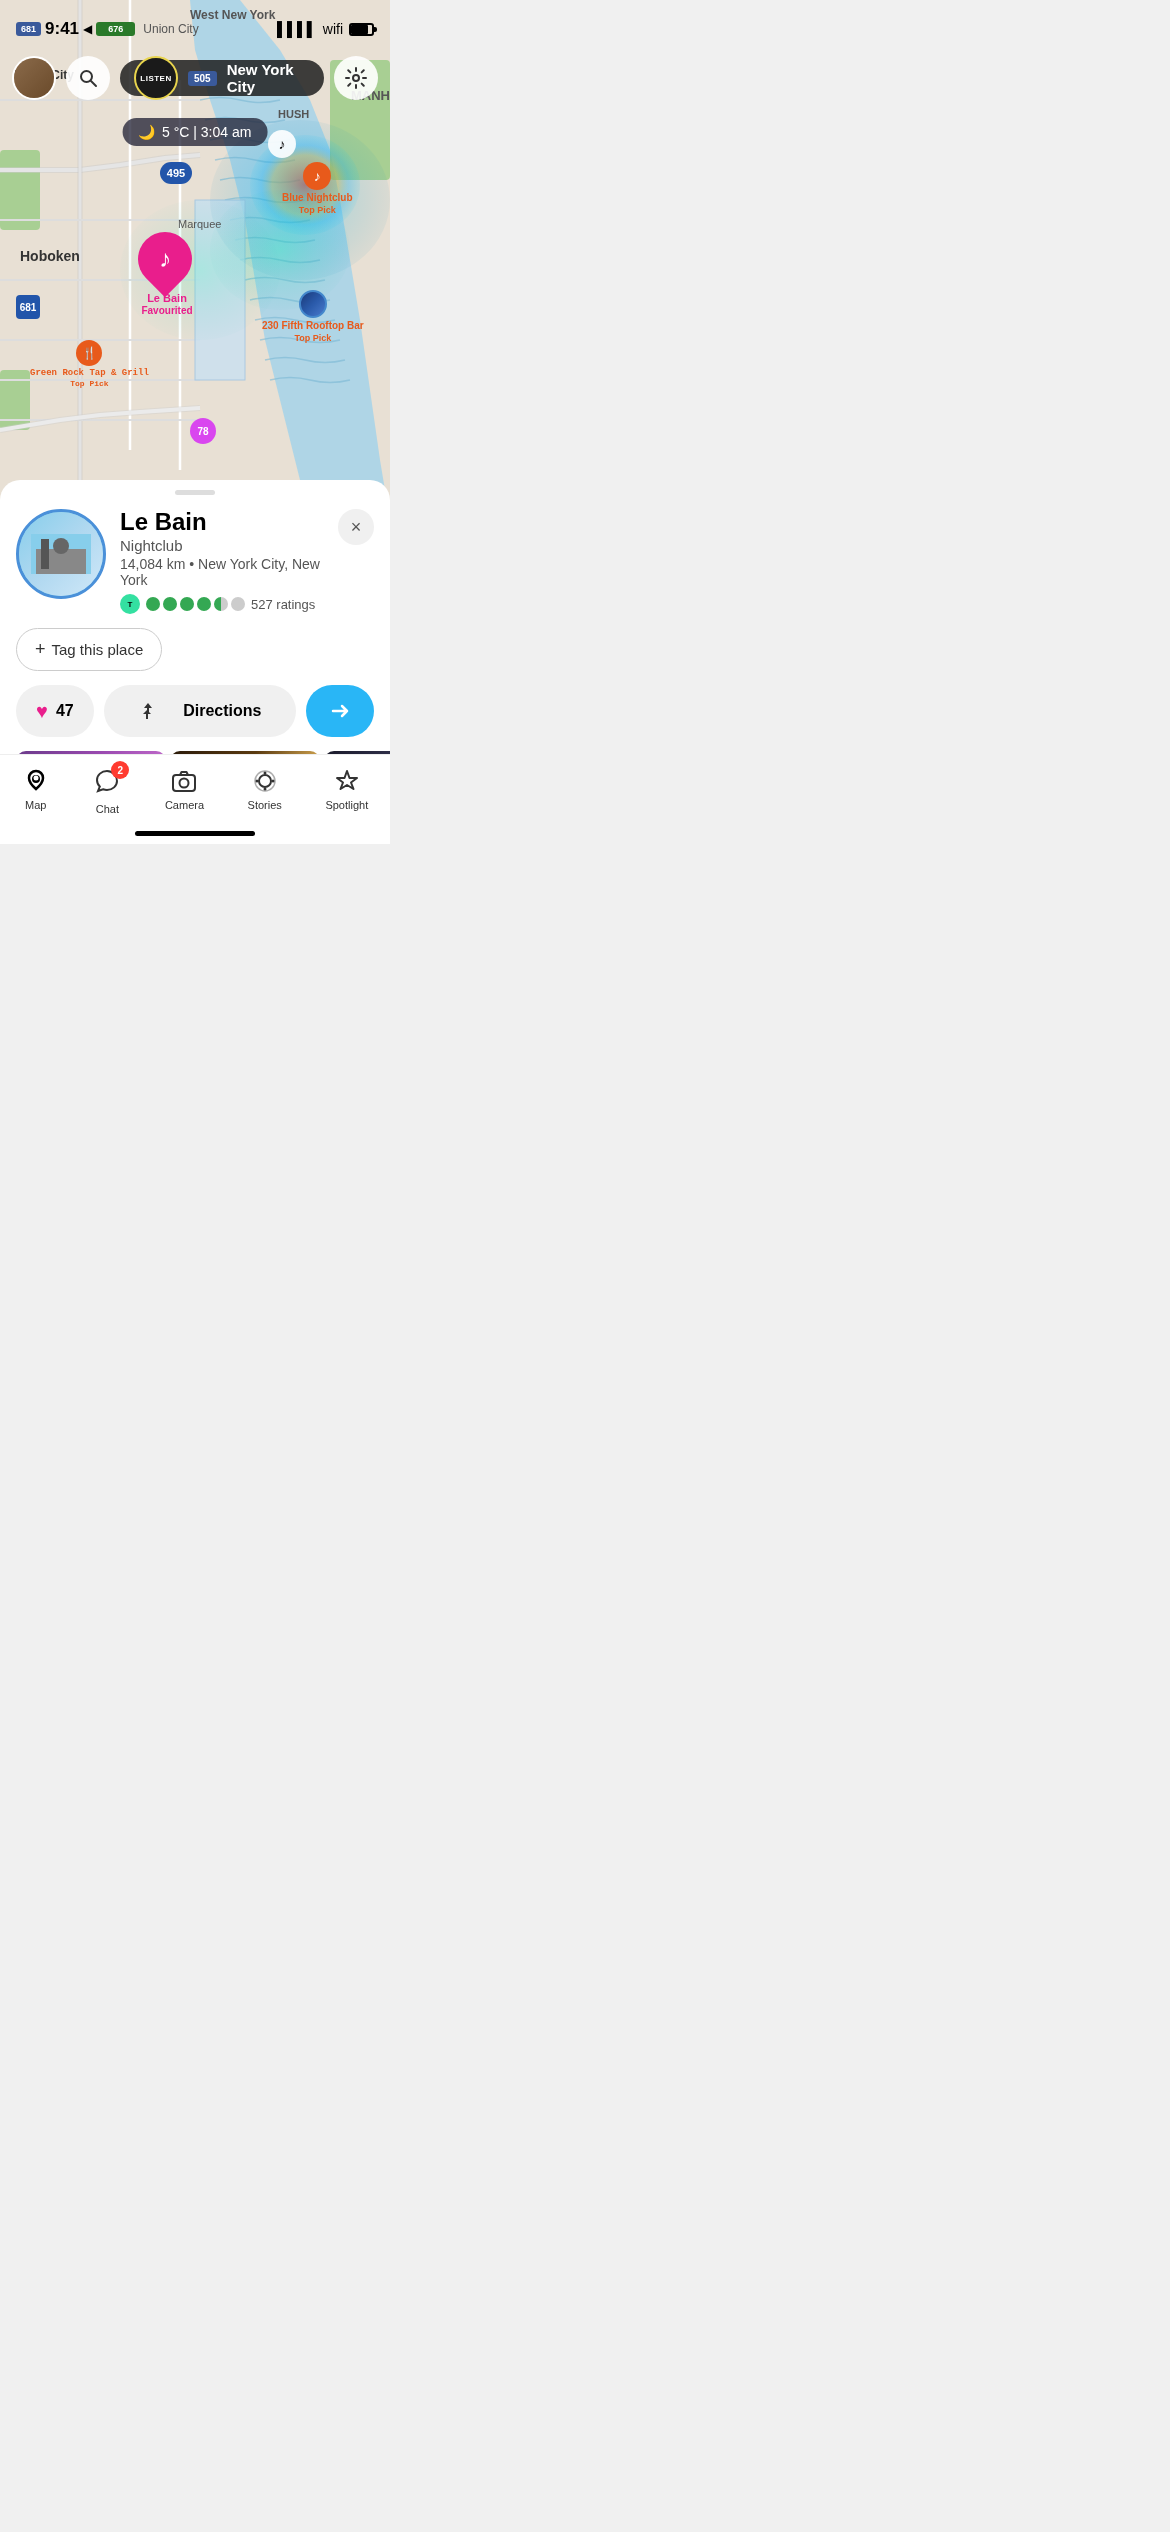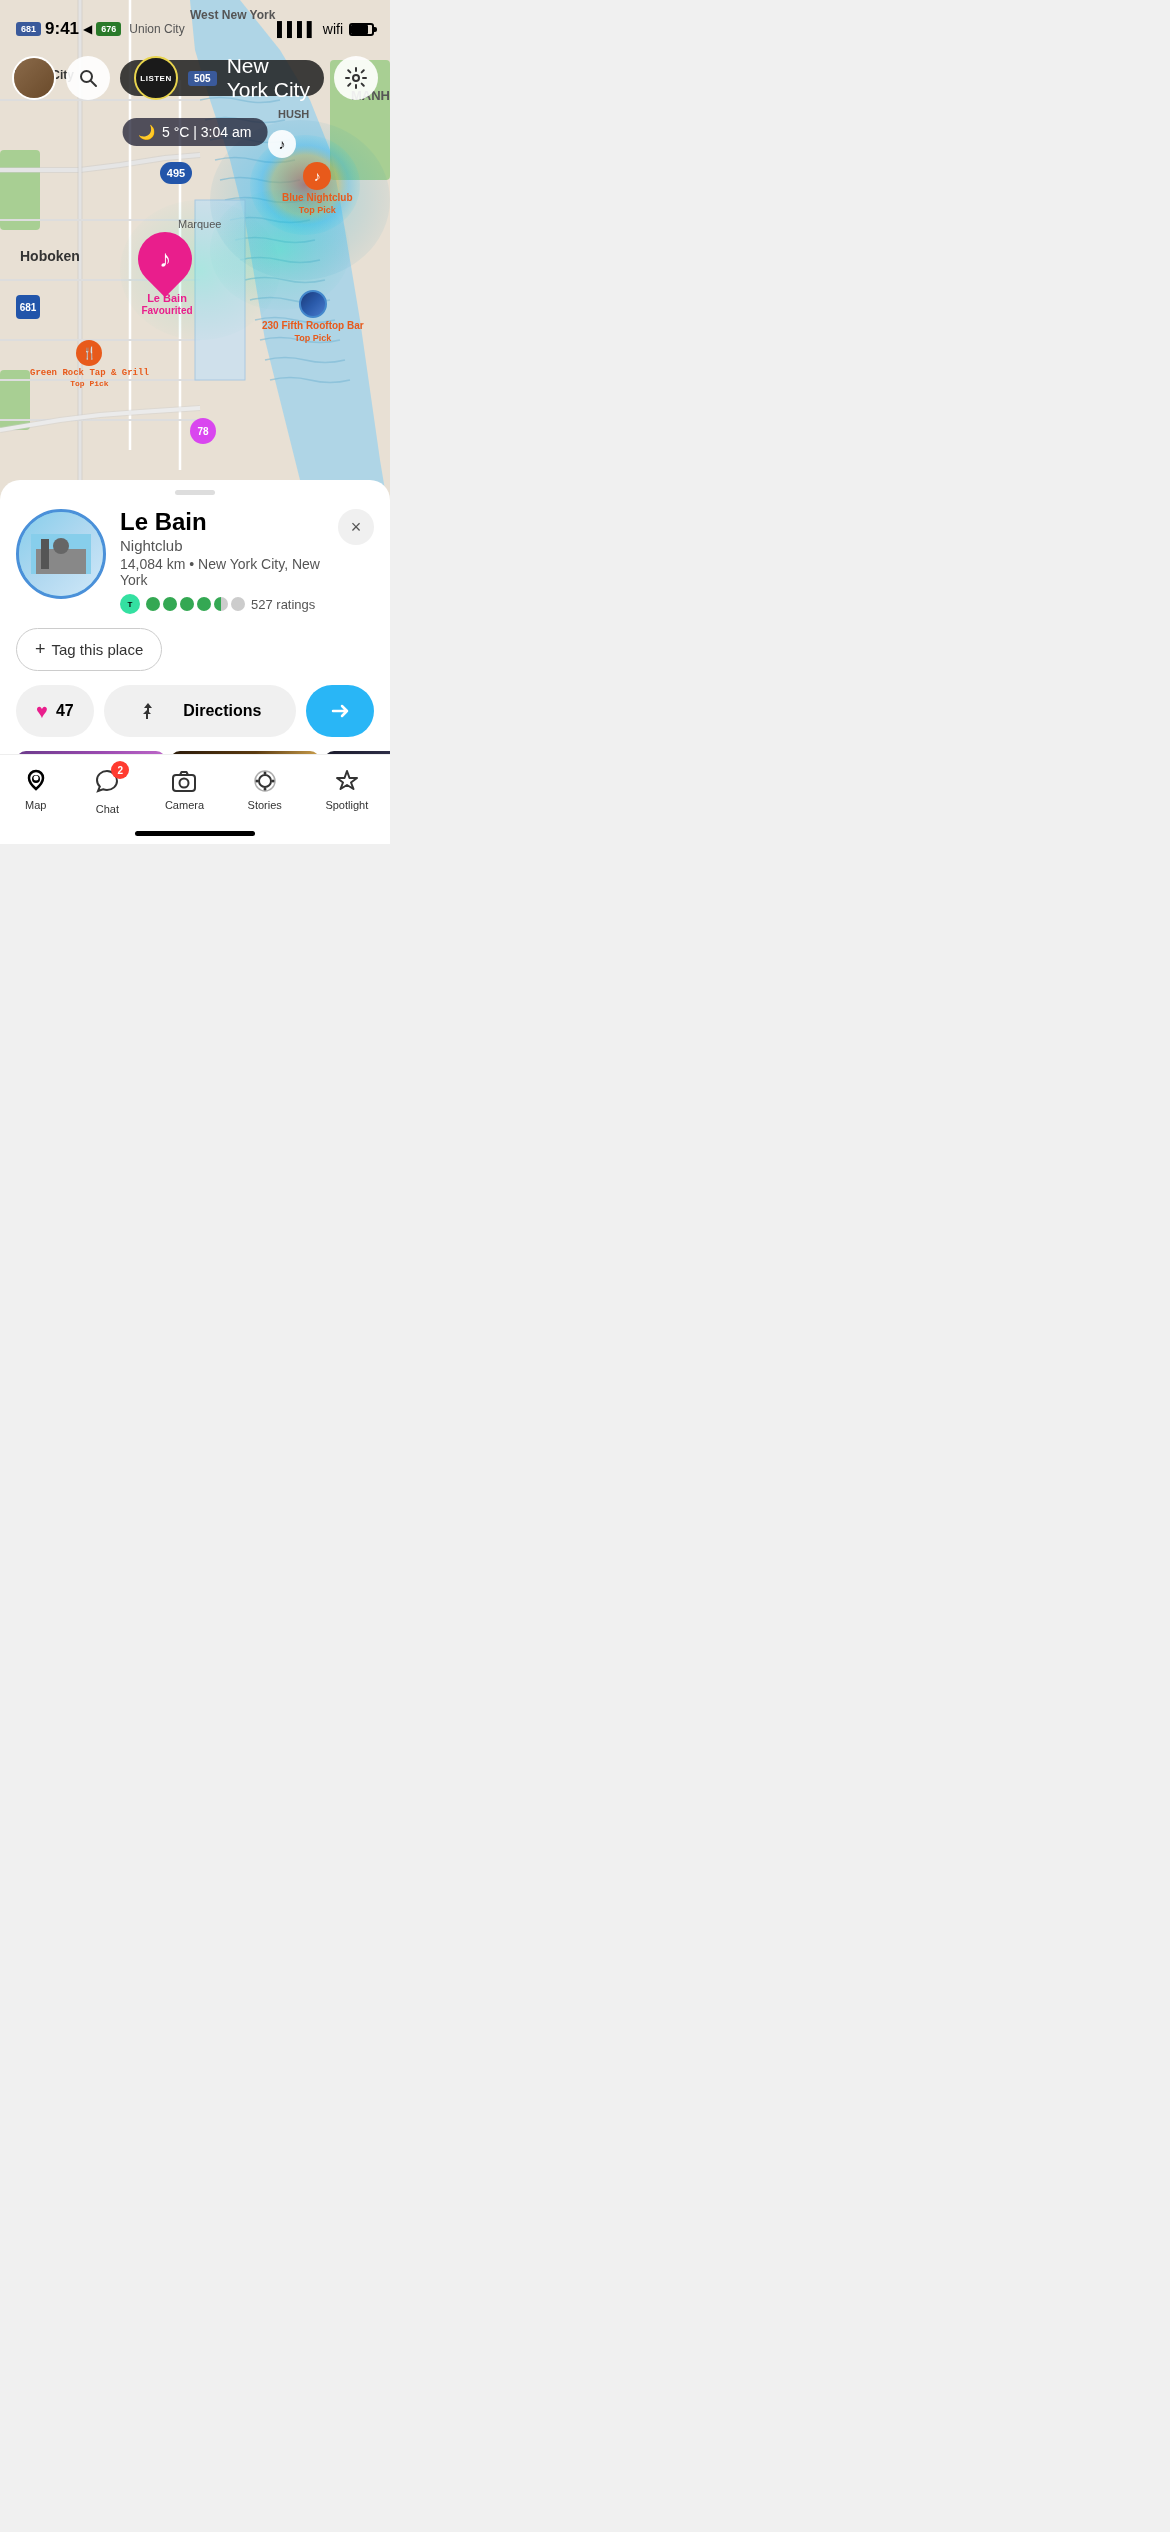--- a/index.html
+++ b/index.html
@@ -60,21 +60,21 @@
       font-size: 9px;
       font-weight: 700;
       padding: 2px 5px;
       border-radius: 3px;
     }
     .highway-badge-green {
       background: #2a7a2a;
       color: #fff;
       font-size: 9px;
       font-weight: 700;
-      padding: 2px 5px;
+      padding: 2px 12px;
       border-radius: 3px;
     }
     .status-right {
       display: flex;
       align-items: center;
       gap: 6px;
     }
     .signal-icon { font-size: 14px; color: #000; }
     .wifi-icon { font-size: 14px; color: #000; }
     .battery-icon {
@@ -158,22 +158,22 @@
       background: #3a5a9b;
       color: #fff;
       font-size: 10px;
       font-weight: 700;
       padding: 2px 6px;
       border-radius: 3px;
       flex-shrink: 0;
     }
     .city-name {
       color: #fff;
-      font-size: 21px;
-      font-weight: 400;
+      font-size: 15px;
+      font-weight: 700;
     }
     .settings-btn {
       width: 44px; height: 44px;
       background: rgba(255,255,255,0.9);
       border-radius: 50%;
       display: flex; align-items: center; justify-content: center;
       cursor: pointer;
       flex-shrink: 0;
     }
 

